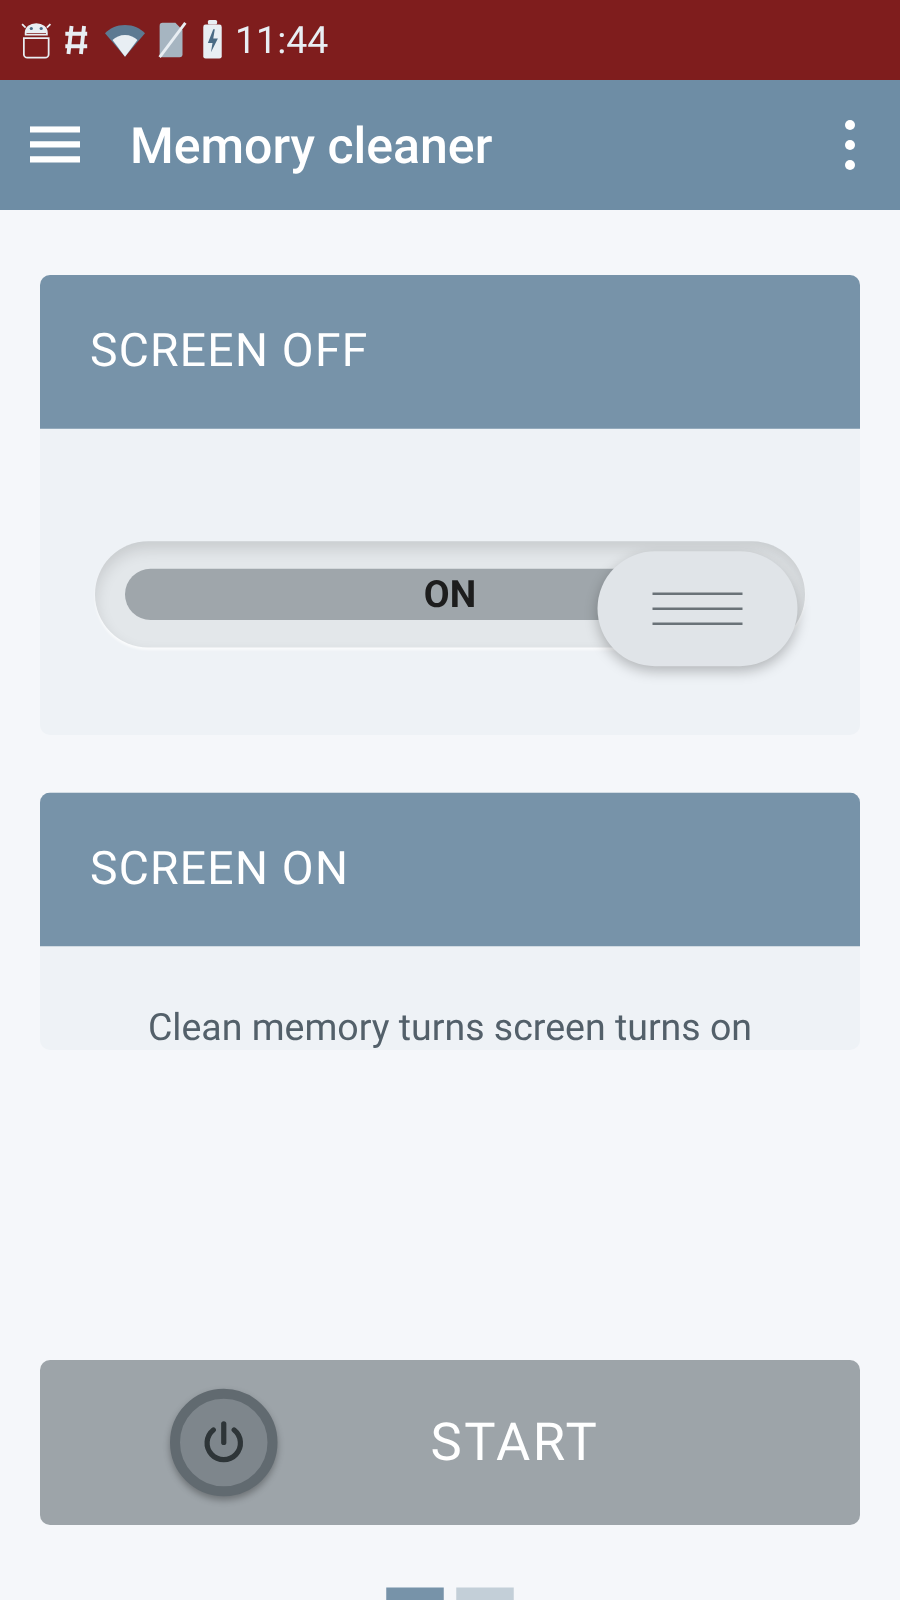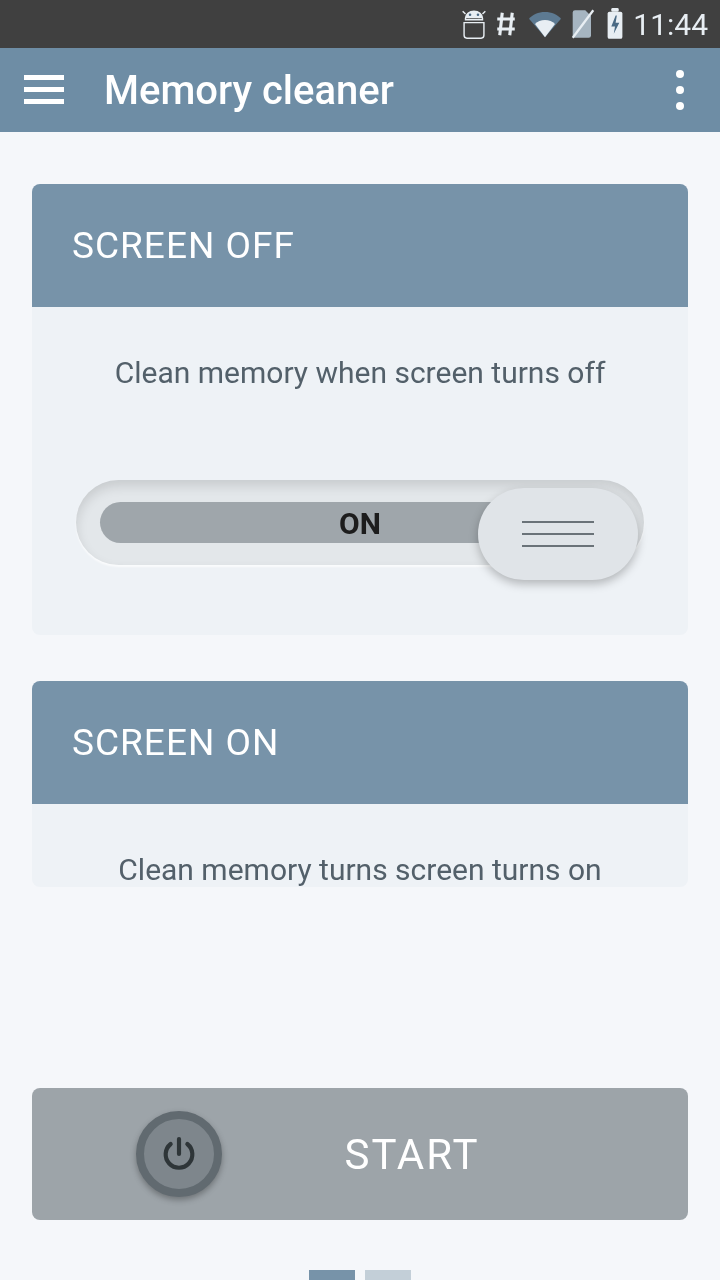--- a/index.html
+++ b/index.html
@@ -6,34 +6,34 @@
     body {
       width: 720px;
       height: 1280px;
       font-family: Roboto, Arial, sans-serif;
       background: #f5f7fa;
       overflow: hidden;
       position: relative;
     }
     
     .status-bar {
-      height: 48px;
-      background: #404040;
+      height: 64px;
+      background: #7f1d1d;
       display: flex;
       align-items: center;
-      justify-content: flex-end;
+      justify-content: flex-start;
       padding: 0 12px;
       color: #e8eef3;
     }
     .status-left { display: flex; align-items: center; }
     .status-right { display: flex; align-items: center; gap: 8px; font-size: 30px; font-weight: 400; }
     .status-right svg { display: block; }
     
     .app-bar {
-      height: 84px;
+      height: 104px;
       background: #6e8da5;
       display: flex;
       align-items: center;
       padding: 0 24px;
       color: white;
     }
     .menu-btn { width: 48px; display: flex; align-items: center; }
     .app-title { flex: 1; font-size: 40px; font-weight: 500; margin-left: 32px; }
     .overflow-btn { width: 32px; display: flex; flex-direction: column; align-items: center; gap: 8px; }
     .overflow-btn span { width: 8px; height: 8px; background: white; border-radius: 50%; }
@@ -182,21 +182,20 @@
     <span></span>
     <span></span>
     <span></span>
   </div>
 </div>
 
 <div class="content">
 
   <div class="card">
     <div class="card-header">SCREEN OFF</div>
-    <div class="card-sub">Clean memory when screen turns off</div>
     <div class="toggle-area">
       <div class="slider-outer slider-on">
         <div class="slider-inner"></div>
         <div class="slider-label">ON</div>
         <div class="knob">
             <span></span>
             <span></span>
             <span></span>
           </div>
       </div>

